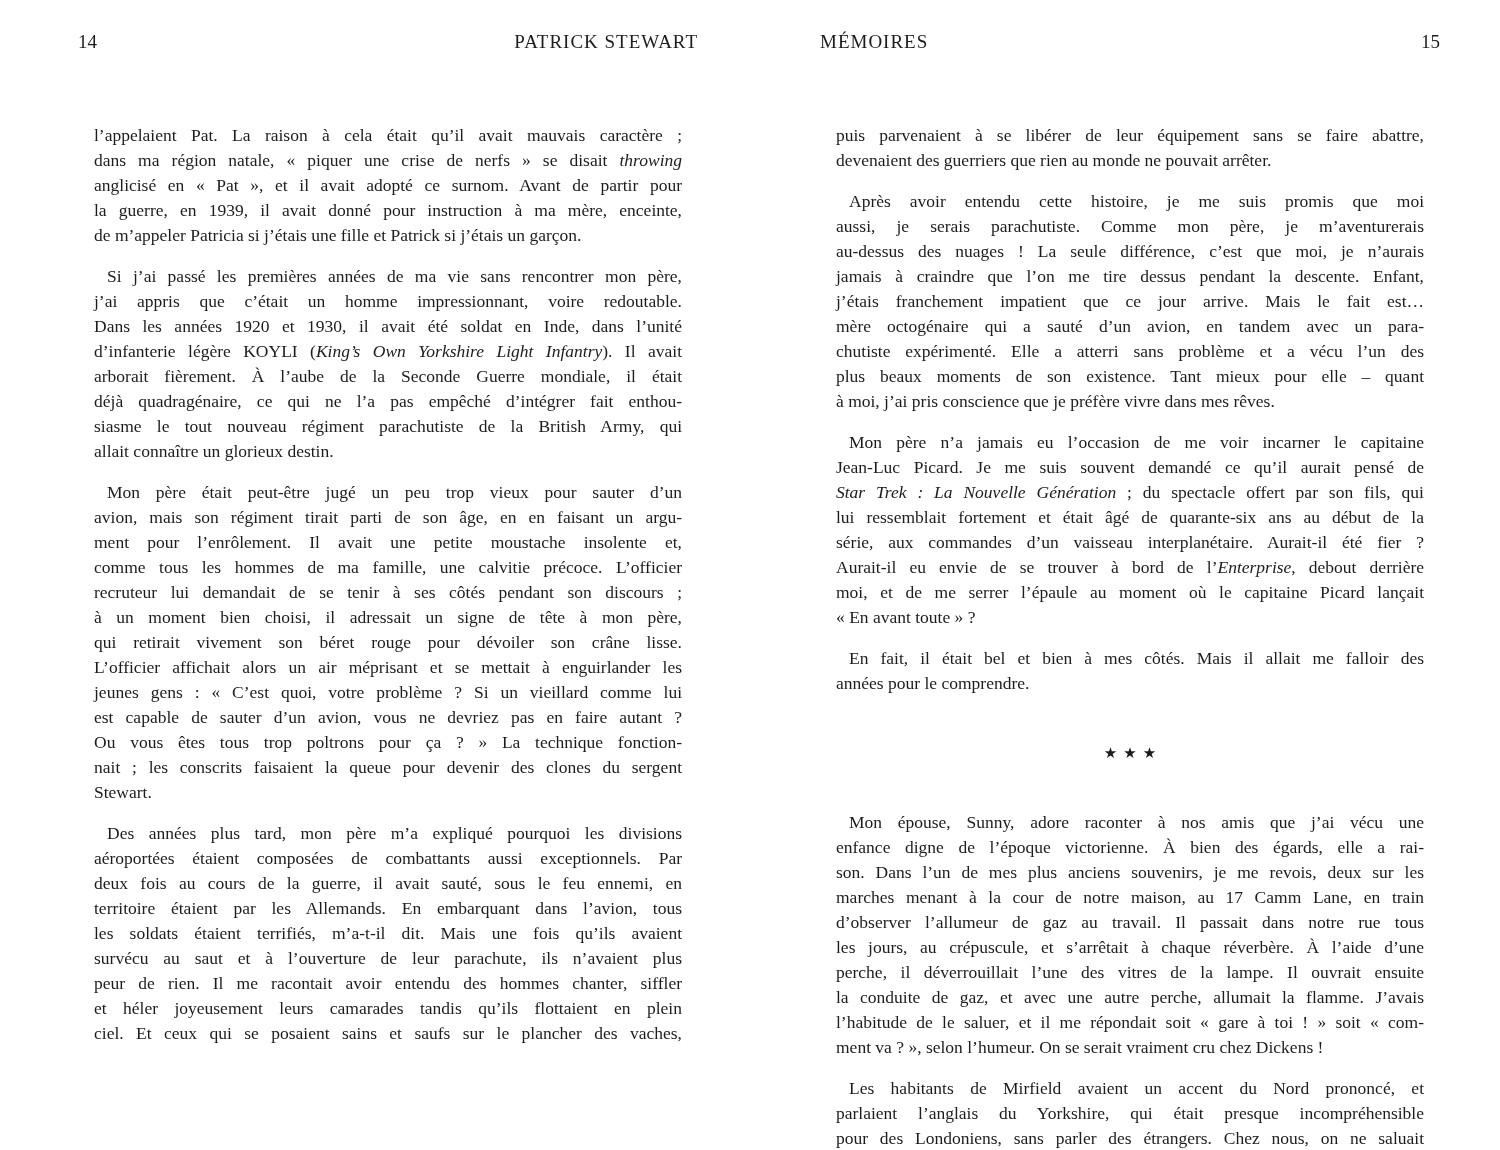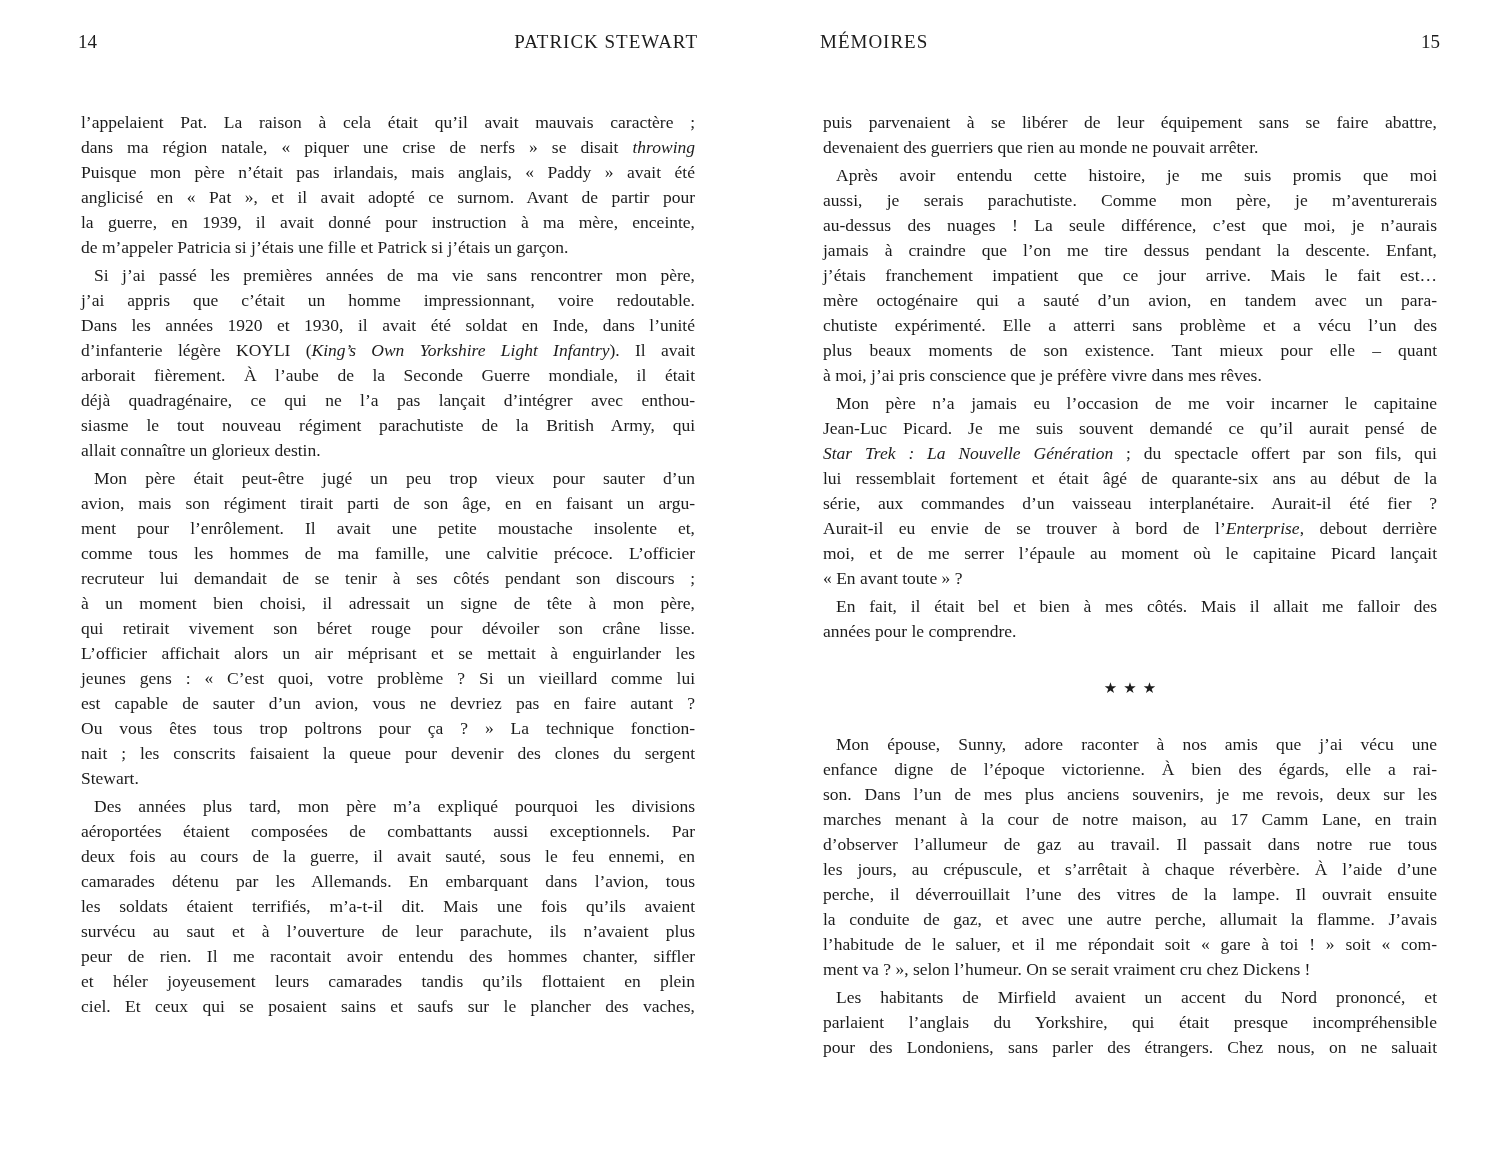--- a/index.html
+++ b/index.html
@@ -39,21 +39,21 @@
   .running-head { letter-spacing: 1px; }
   .page-number  { letter-spacing: 0; }
   .page-body {
     position: absolute;
     top: 107px;
     left: 0;
     width: 100%;
     font-size: 17.5px;
     line-height: 25px;
   }
-  .para { margin: 3px; padding: 0; }
+  .para { margin: 16px; padding: 0; }
   .line {
     text-align: justify;
     text-align-last: justify;
   }
   .line.endline { text-align-last: left; }
   .para.indent .line:first-child { text-indent: 13px; }
   .line i { font-style: italic; }
   .star-break {
     height: 82px;
     display: flex;
@@ -71,32 +71,31 @@
 
   <div class="page left">
     <div class="head-row">
       <span class="page-number">14</span>
       <span class="running-head">PATRICK STEWART</span>
     </div>
     <div class="page-body">
         <div class="para">
           <div class="line"><span>l’appelaient Pat. La raison à cela était qu’il avait mauvais caractère ;</span></div>
           <div class="line"><span>dans ma région natale, « piquer une crise de nerfs » se disait </span><i>throwing</i></div>
-          <div class="line"><span>Puisque mon père n’était pas irlandais, mais anglais, « Paddy » avait été</span></div>
           <div class="line"><span>anglicisé en « Pat », et il avait adopté ce surnom. Avant de partir pour</span></div>
           <div class="line"><span>la guerre, en 1939, il avait donné pour instruction à ma mère, enceinte,</span></div>
           <div class="line endline"><span>de m’appeler Patricia si j’étais une fille et Patrick si j’étais un garçon.</span></div>
         </div>
         <div class="para indent">
           <div class="line"><span>Si j’ai passé les premières années de ma vie sans rencontrer mon père,</span></div>
           <div class="line"><span>j’ai appris que c’était un homme impressionnant, voire redoutable.</span></div>
           <div class="line"><span>Dans les années 1920 et 1930, il avait été soldat en Inde, dans l’unité</span></div>
           <div class="line"><span>d’infanterie légère KOYLI (</span><i>King’s Own Yorkshire Light Infantry</i><span>). Il avait</span></div>
           <div class="line"><span>arborait fièrement. À l’aube de la Seconde Guerre mondiale, il était</span></div>
-          <div class="line"><span>déjà quadragénaire, ce qui ne l’a pas lançait d’intégrer avec enthou-</span></div>
+          <div class="line"><span>déjà quadragénaire, ce qui ne l’a pas empêché d’intégrer fait enthou-</span></div>
           <div class="line"><span>siasme le tout nouveau régiment parachutiste de la British Army, qui</span></div>
           <div class="line endline"><span>allait connaître un glorieux destin.</span></div>
         </div>
         <div class="para indent">
           <div class="line"><span>Mon père était peut-être jugé un peu trop vieux pour sauter d’un</span></div>
           <div class="line"><span>avion, mais son régiment tirait parti de son âge, en en faisant un argu-</span></div>
           <div class="line"><span>ment pour l’enrôlement. Il avait une petite moustache insolente et,</span></div>
           <div class="line"><span>comme tous les hommes de ma famille, une calvitie précoce. L’officier</span></div>
           <div class="line"><span>recruteur lui demandait de se tenir à ses côtés pendant son discours ;</span></div>
           <div class="line"><span>à un moment bien choisi, il adressait un signe de tête à mon père,</span></div>
@@ -105,21 +104,21 @@
           <div class="line"><span>jeunes gens : « C’est quoi, votre problème ? Si un vieillard comme lui</span></div>
           <div class="line"><span>est capable de sauter d’un avion, vous ne devriez pas en faire autant ?</span></div>
           <div class="line"><span>Ou vous êtes tous trop poltrons pour ça ? » La technique fonction-</span></div>
           <div class="line"><span>nait ; les conscrits faisaient la queue pour devenir des clones du sergent</span></div>
           <div class="line endline"><span>Stewart.</span></div>
         </div>
         <div class="para indent">
           <div class="line"><span>Des années plus tard, mon père m’a expliqué pourquoi les divisions</span></div>
           <div class="line"><span>aéroportées étaient composées de combattants aussi exceptionnels. Par</span></div>
           <div class="line"><span>deux fois au cours de la guerre, il avait sauté, sous le feu ennemi, en</span></div>
-          <div class="line"><span>camarades détenu par les Allemands. En embarquant dans l’avion, tous</span></div>
+          <div class="line"><span>territoire étaient par les Allemands. En embarquant dans l’avion, tous</span></div>
           <div class="line"><span>les soldats étaient terrifiés, m’a-t-il dit. Mais une fois qu’ils avaient</span></div>
           <div class="line"><span>survécu au saut et à l’ouverture de leur parachute, ils n’avaient plus</span></div>
           <div class="line"><span>peur de rien. Il me racontait avoir entendu des hommes chanter, siffler</span></div>
           <div class="line"><span>et héler joyeusement leurs camarades tandis qu’ils flottaient en plein</span></div>
           <div class="line"><span>ciel. Et ceux qui se posaient sains et saufs sur le plancher des vaches,</span></div>
         </div>
       </div>
   </div>
 
   <div class="page right">

